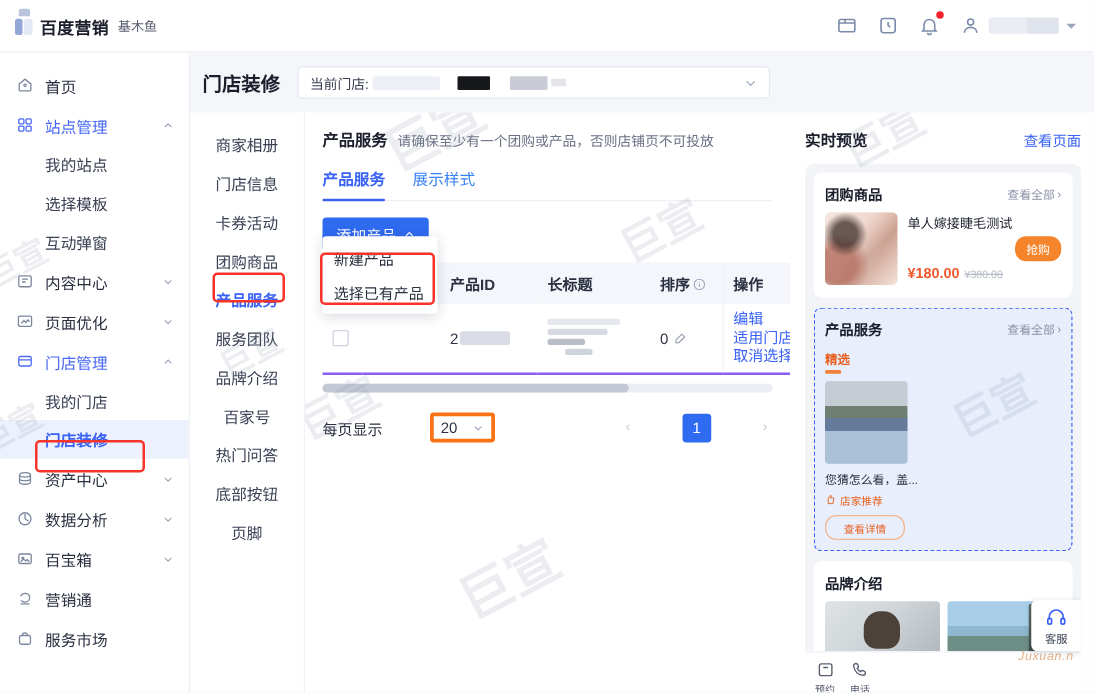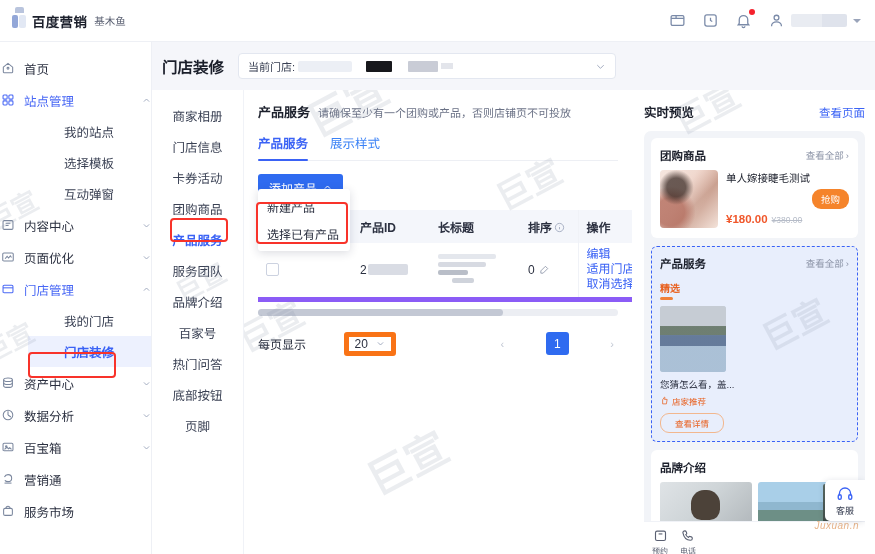--- a/index.html
+++ b/index.html
@@ -39,31 +39,31 @@
   .body-row { flex: 1; display: flex; min-height: 0; }
 
   
   .sidebar {
     width: 152px; flex: 0 0 152px; background: #ffffff;
     border-right: 1px solid #eef0f5; padding-top: 10px;
     position: relative; overflow: hidden;
   }
   .nav-item {
     height: 32px; display: flex; align-items: center; gap: 9px;
-    padding: 0 0; font-size: 12.5px; color: #2b3040; cursor: pointer;
+    padding: 0 12px; font-size: 12.5px; color: #2b3040; cursor: pointer;
     position: relative;
     justify-content: flex-end;
   }
   .nav-item .ico { width: 15px; height: 15px; flex: 0 0 15px; display:flex; align-items:center; justify-content:center; color: #7b879e; }
   .nav-item .ico svg { width: 14px; height: 14px; display:block; }
   .nav-item .lbl { flex: 1; white-space: nowrap; }
   .nav-item .chev { width: 9px; height: 9px; flex: 0 0 9px; color: #9aa4ba; }
   .nav-item.group-open > .lbl, .nav-item.group-open > .ico { color: #4968f5; }
   .nav-item.group-open > .ico { color: #4968f5; }
-  .nav-item.sub { padding-left: 36px; font-size: 12.5px; color: #3a4154; height: 31px; margin-left: 28px; }
+  .nav-item.sub { padding-left: 36px; font-size: 12.5px; color: #3a4154; height: 31px; }
   .nav-item.sub.active { color: #3a62f5; background: #edf1fe; font-weight: bold; }
   .nav-item .chev svg { width: 9px; height: 9px; display: block; }
 
   
   .annot {
     position: absolute; border: 2px solid #f8332a; border-radius: 4px;
     pointer-events: none; z-index: 30;
   }
 
   
@@ -121,21 +121,21 @@
     box-shadow: 0 2px 10px rgba(30,40,70,.16); border-radius: 3px; padding: 4px 0; z-index: 20;
   }
   .dropdown .dd-item { font-size: 12px; color: #2b3040; padding: 5px 9px; cursor: pointer; white-space: nowrap; }
 
   .table-wrap { margin-top: 10px; position: relative; }
   table.grid { width: 100%; border-collapse: collapse; table-layout: fixed; }
   table.grid th {
     background: #f4f6fb; font-size: 12px; font-weight: bold; color: #2b3040;
     text-align: left; height: 33px; padding: 0 8px; white-space: nowrap;
   }
-  table.grid td { height: 56px; padding: 0 8px; font-size: 12px; color: #2b3040; vertical-align: middle; border-bottom: 5px solid #8b5cf6; }
+  table.grid td { height: 56px; padding: 0 8px; font-size: 12px; color: #2b3040; vertical-align: middle; border-bottom: 2px solid #8b5cf6; }
   th.c-check, td.c-check { width: 32px; }
   th.c-img, td.c-img { width: 62px; }
   th.c-id, td.c-id { width: 78px; margin-left: 24px; }
   th.c-title, td.c-title { width: 90px; }
   th.c-sort, td.c-sort { width: 58px; }
   th.c-act, td.c-act { width: 70px; border-left: 1px solid #f0f2f7; }
   td.c-act { border-left: 1px solid #f0f2f7; }
   .chk { width: 13px; height: 13px; border: 1px solid #ccd2e0; border-radius: 2px; background: #fff; display:block; cursor: pointer; }
   .thumb { width: 42px; height: 42px; border-radius: 3px; overflow: hidden; background: linear-gradient(#b9c2cc 0 38%, #8d9aa6 38% 52%, #93a7bd 52% 70%, #b5c6d8 70% 100%); position: relative; }
   .thumb::after { content:""; position:absolute; inset:0; background:
@@ -152,21 +152,21 @@
   .sort-cell .edit-ico svg{ display:block; width:11px; height:11px; }
   .act-links a { display: block; color: #3a62f5; font-size: 12px; line-height: 15px; cursor: pointer; text-decoration: none; white-space: nowrap; }
   .info-ico { display:inline-block; width:11px; height:11px; color:#9aa4ba; vertical-align:-1px; margin-left:2px;}
   .info-ico svg{display:block;width:11px;height:11px;}
 
   .hscroll { margin-top: 7px; height: 7px; background: #eceef3; border-radius: 4px; position: relative; }
   .hscroll i { position: absolute; left: 0; top: 0; height: 7px; width: 68%; background: #c3c8d4; border-radius: 4px; display: block; }
 
   .pager { margin-top: 16px; display: flex; align-items: center; justify-content: space-between; gap: 10px; font-size: 12px; color: #2b3040; }
   .pager .lbl { white-space: nowrap; }
-  .page-size { height: 24px; min-width: 52px; border: 5px solid #f97316; border-radius: 3px; display: flex; align-items: center; justify-content: space-between; padding: 0 6px; gap: 6px; font-size: 12px; color: #2b3040; cursor: pointer;}
+  .page-size { height: 24px; min-width: 52px; border: 3px solid #f97316; border-radius: 3px; display: flex; align-items: center; justify-content: space-between; padding: 0 6px; gap: 6px; font-size: 12px; color: #2b3040; cursor: pointer;}
   .page-size .ch { color:#9aa4ba; width:9px;height:9px;}
   .page-size .ch svg{display:block;width:9px;height:9px;}
   .pg-arrow { color: #c2c8d4; font-size: 11px; padding: 0 4px; cursor: pointer; }
   .pg-num { width: 23px; height: 23px; border-radius: 3px; background: #2f6bf0; color: #fff; font-size: 12px; display: flex; align-items: center; justify-content: center; cursor: pointer; }
 
   
   .preview-col { width: 243px; flex: 0 0 243px; background: #ffffff; padding: 12px 10px 0 12px; position: relative; overflow: hidden; }
   .pv-head { display: flex; align-items: baseline; justify-content: space-between; }
   .pv-title { font-size: 12.5px; font-weight: bold; color: #1b1f2b; }
   .pv-link { font-size: 11.5px; color: #3a62f5; cursor: pointer; }

